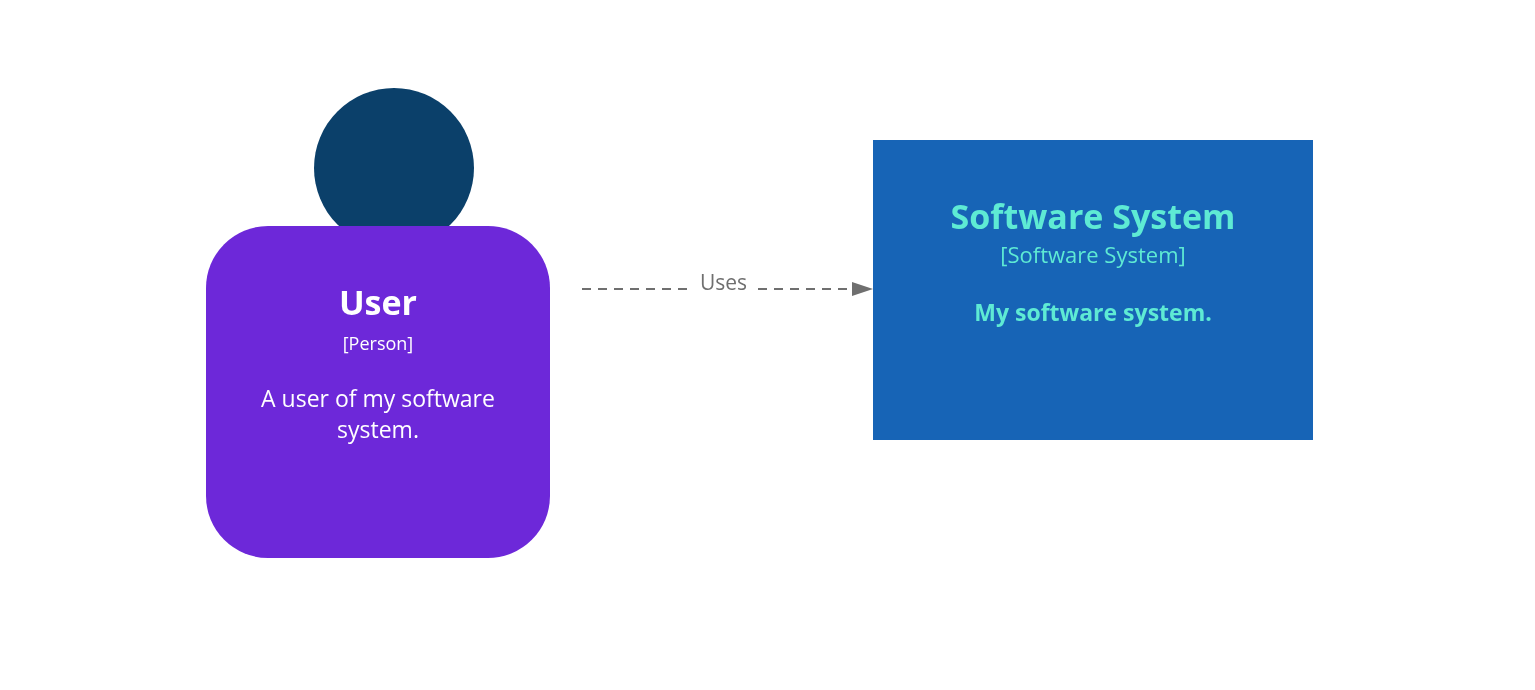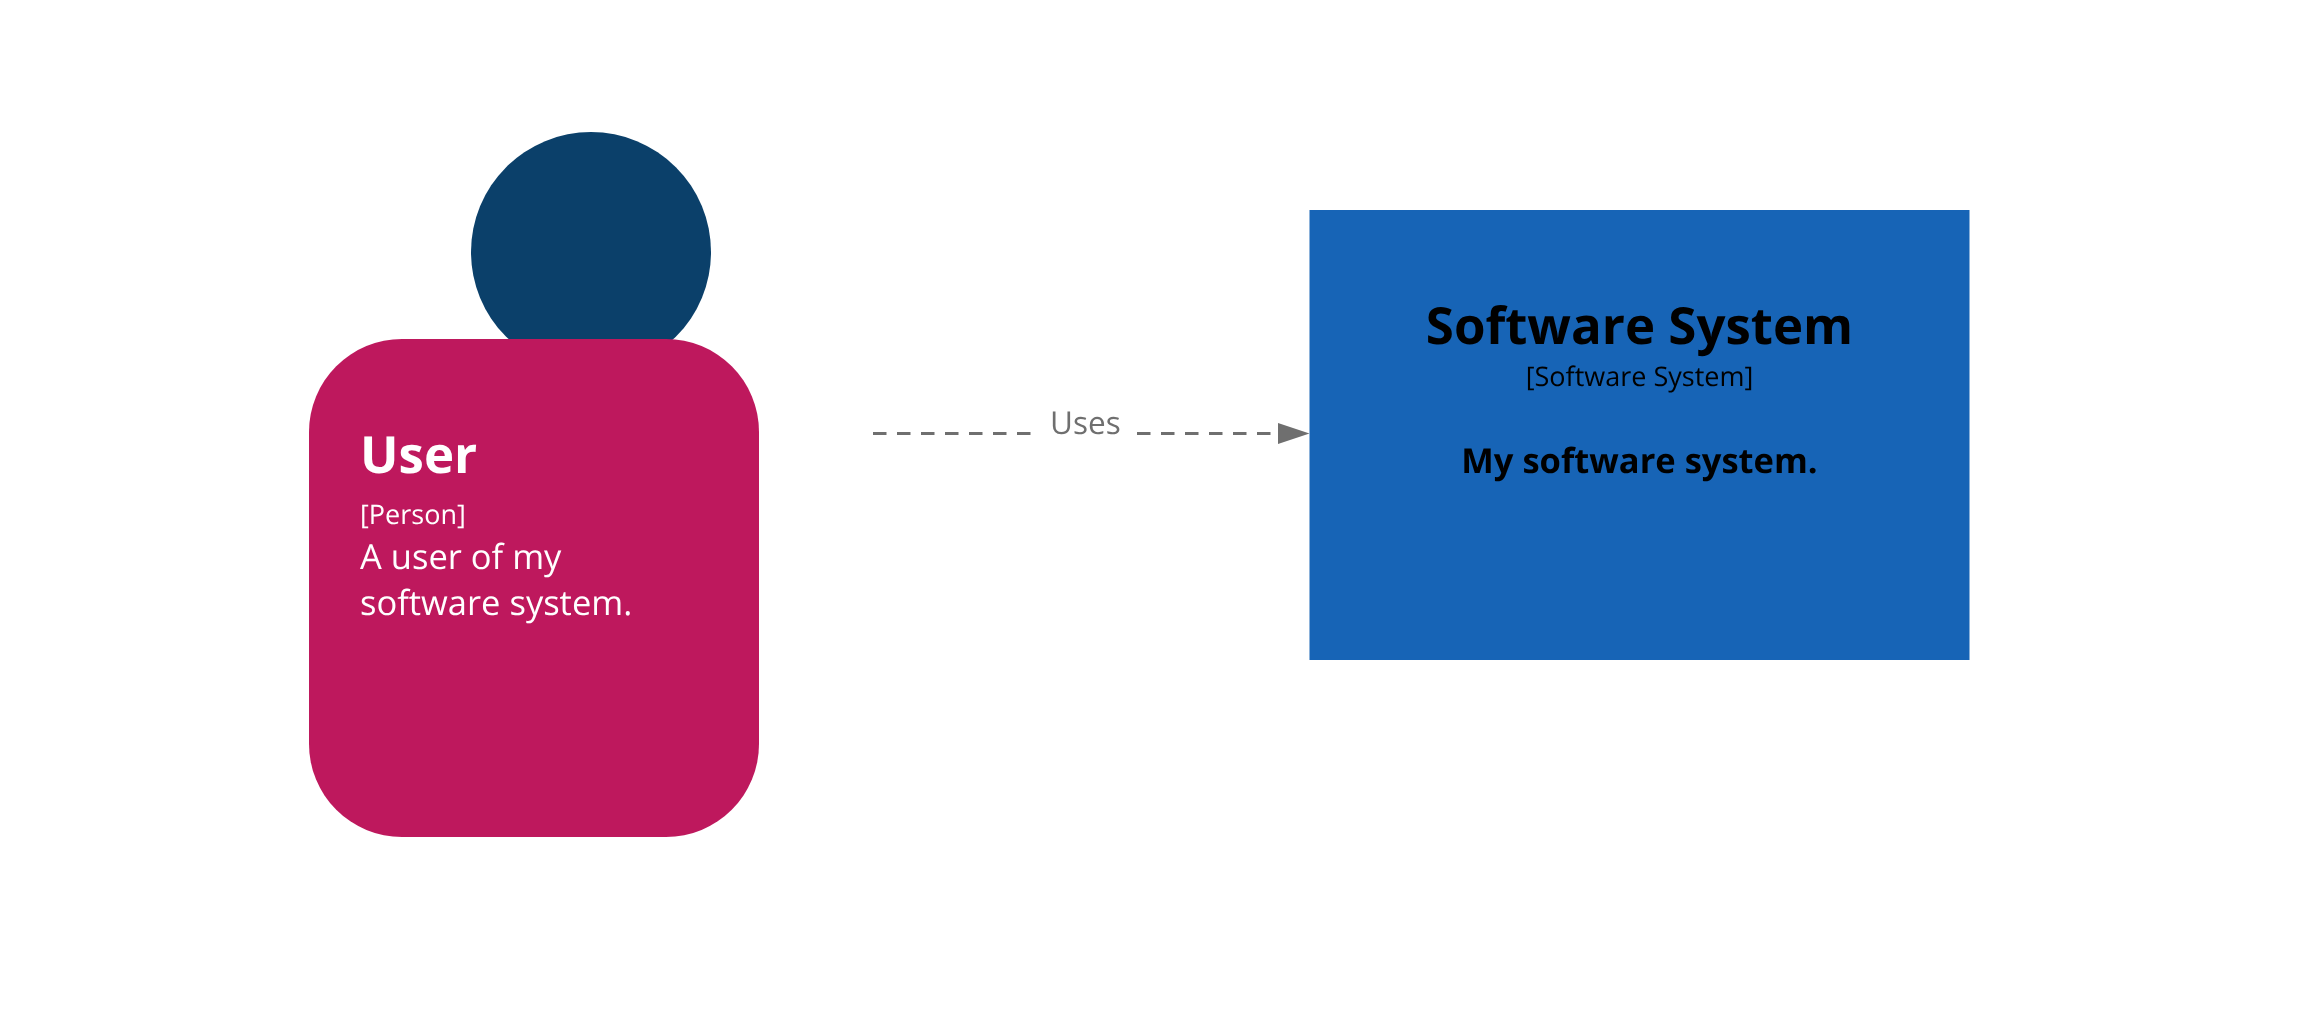--- a/index.html
+++ b/index.html
@@ -34,61 +34,63 @@
       transform: translateX(-50%);
       width: 160px;
       height: 160px;
       border-radius: 50%;
       background: #0b406a;
     }
     .person-body {
       position: absolute;
       top: 138px;
       left: 0;
-      width: 300px;
+      width: 344px;
       height: 332px;
-      background: #be185d;
+      background: #6d28d9;
       border-radius: 62px;
       color: #ffffff;
+      text-align: center;
       padding: 58px 34px 20px 34px;
     }
     .person-body .title {
       font-size: 34px;
       font-weight: 700;
       line-height: 1.1;
     }
     .person-body .subtitle {
       font-size: 18px;
       font-weight: 400;
       margin-top: 10px;
     }
     .person-body .desc {
       font-size: 23px;
       font-weight: 400;
+      margin-top: 28px;
       line-height: 1.35;
     }
     
     .system-node {
       position: absolute;
       left: 873px;
       top: 140px;
       width: 440px;
       height: 300px;
       background: #1764b6;
-      color: #000000;
+      color: #5eead4;
       text-align: center;
       padding: 58px 30px 20px 30px;
     }
     .system-node .title {
       font-size: 34px;
       font-weight: 700;
       line-height: 1.1;
     }
     .system-node .subtitle {
-      font-size: 18px;
+      font-size: 22px;
       font-weight: 400;
       margin-top: 4px;
     }
     .system-node .desc {
       font-size: 23px;
       font-weight: 700;
       margin-top: 28px;
       line-height: 1.35;
     }
     

